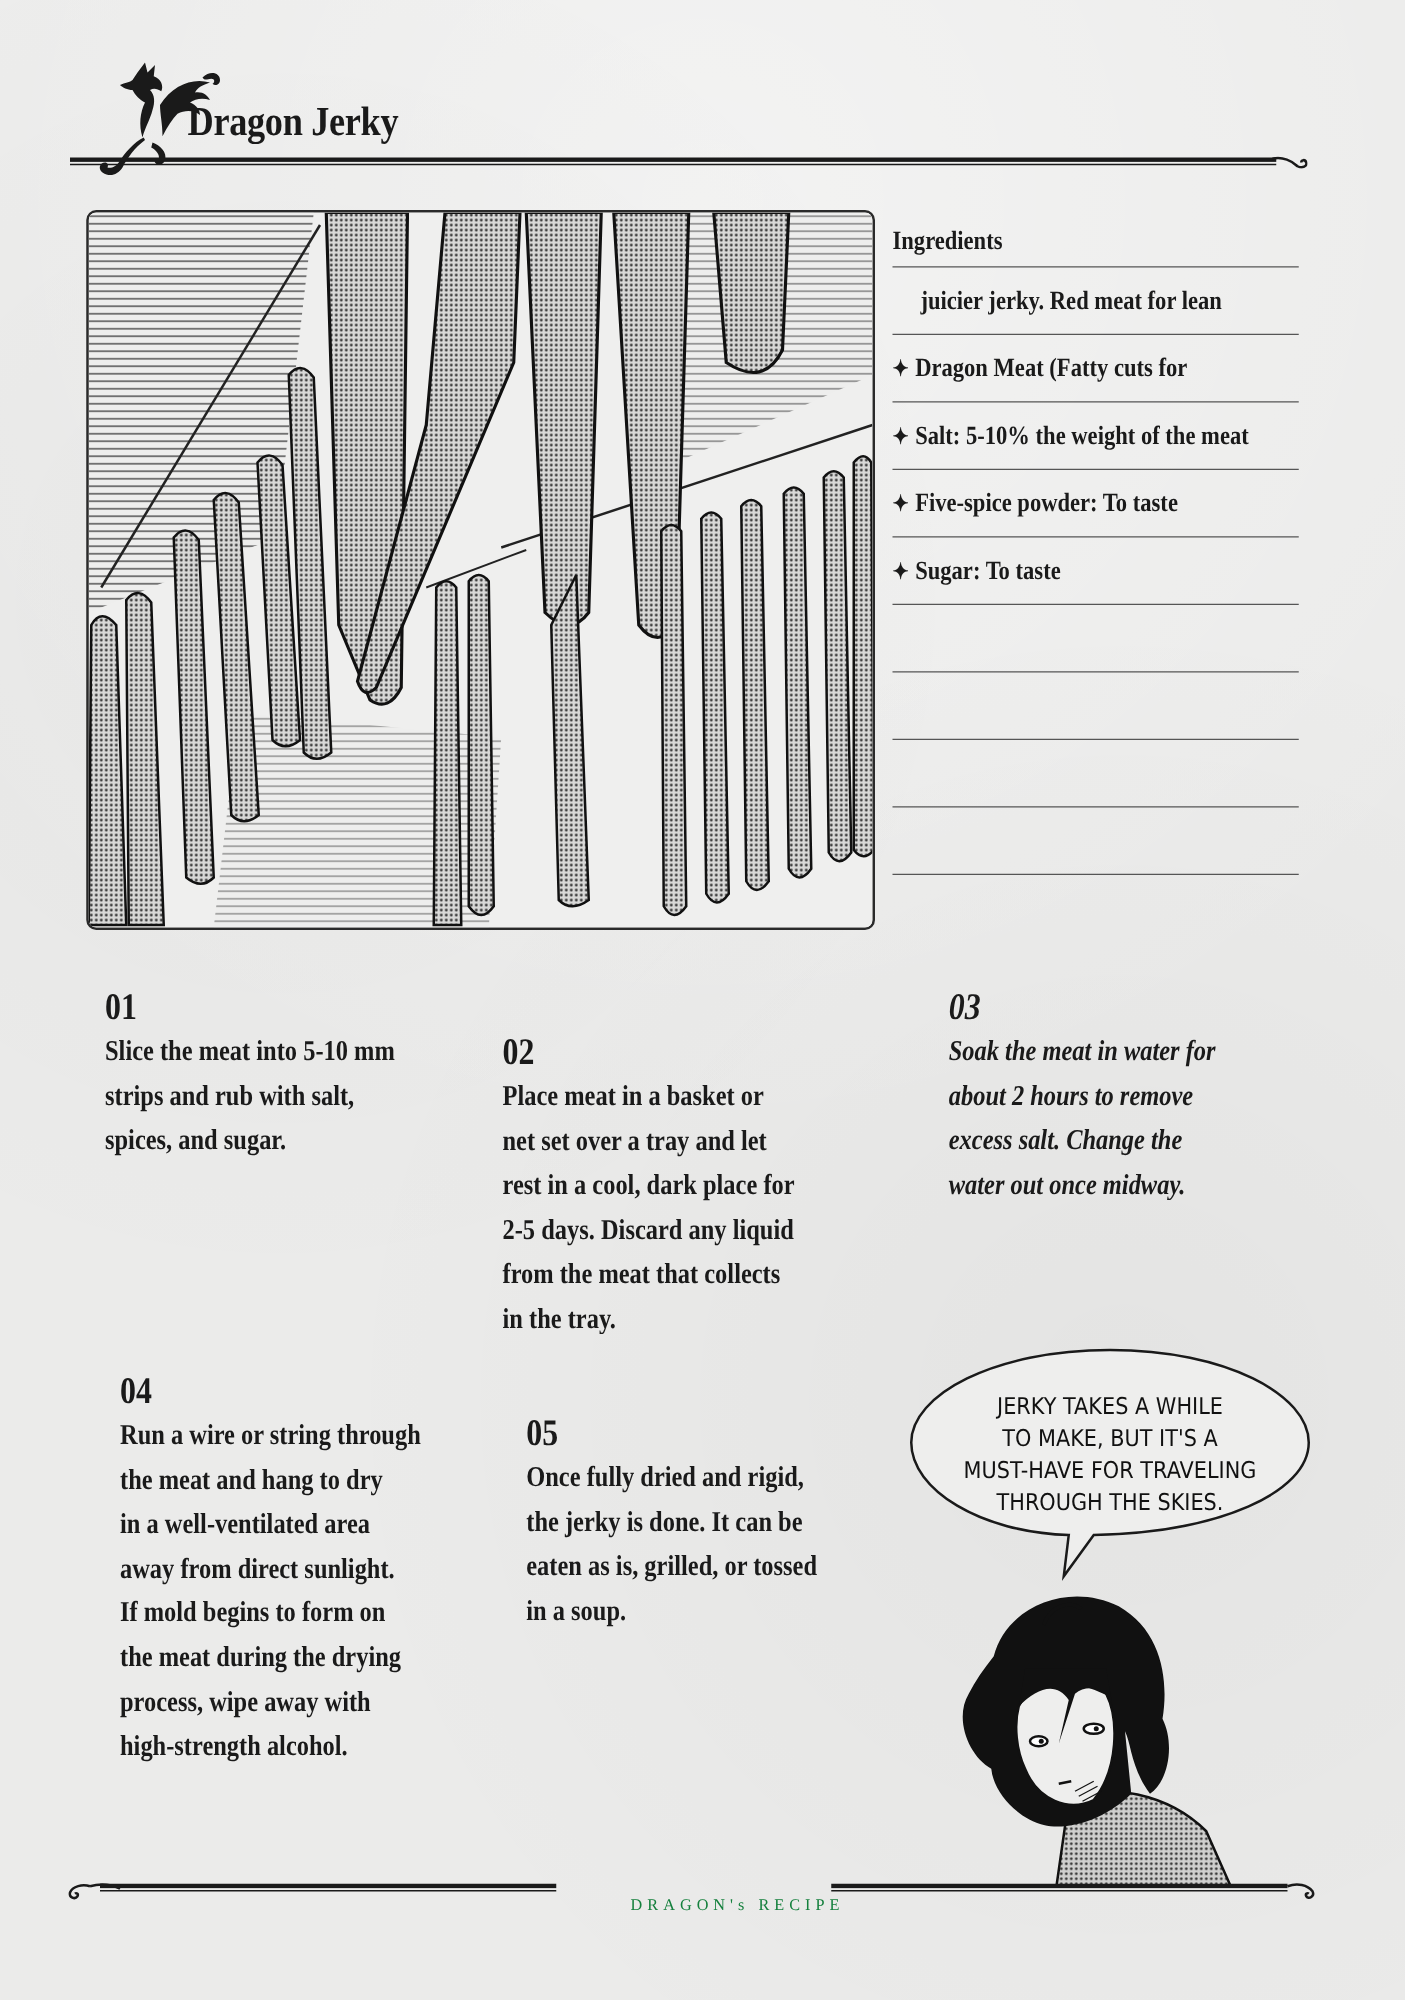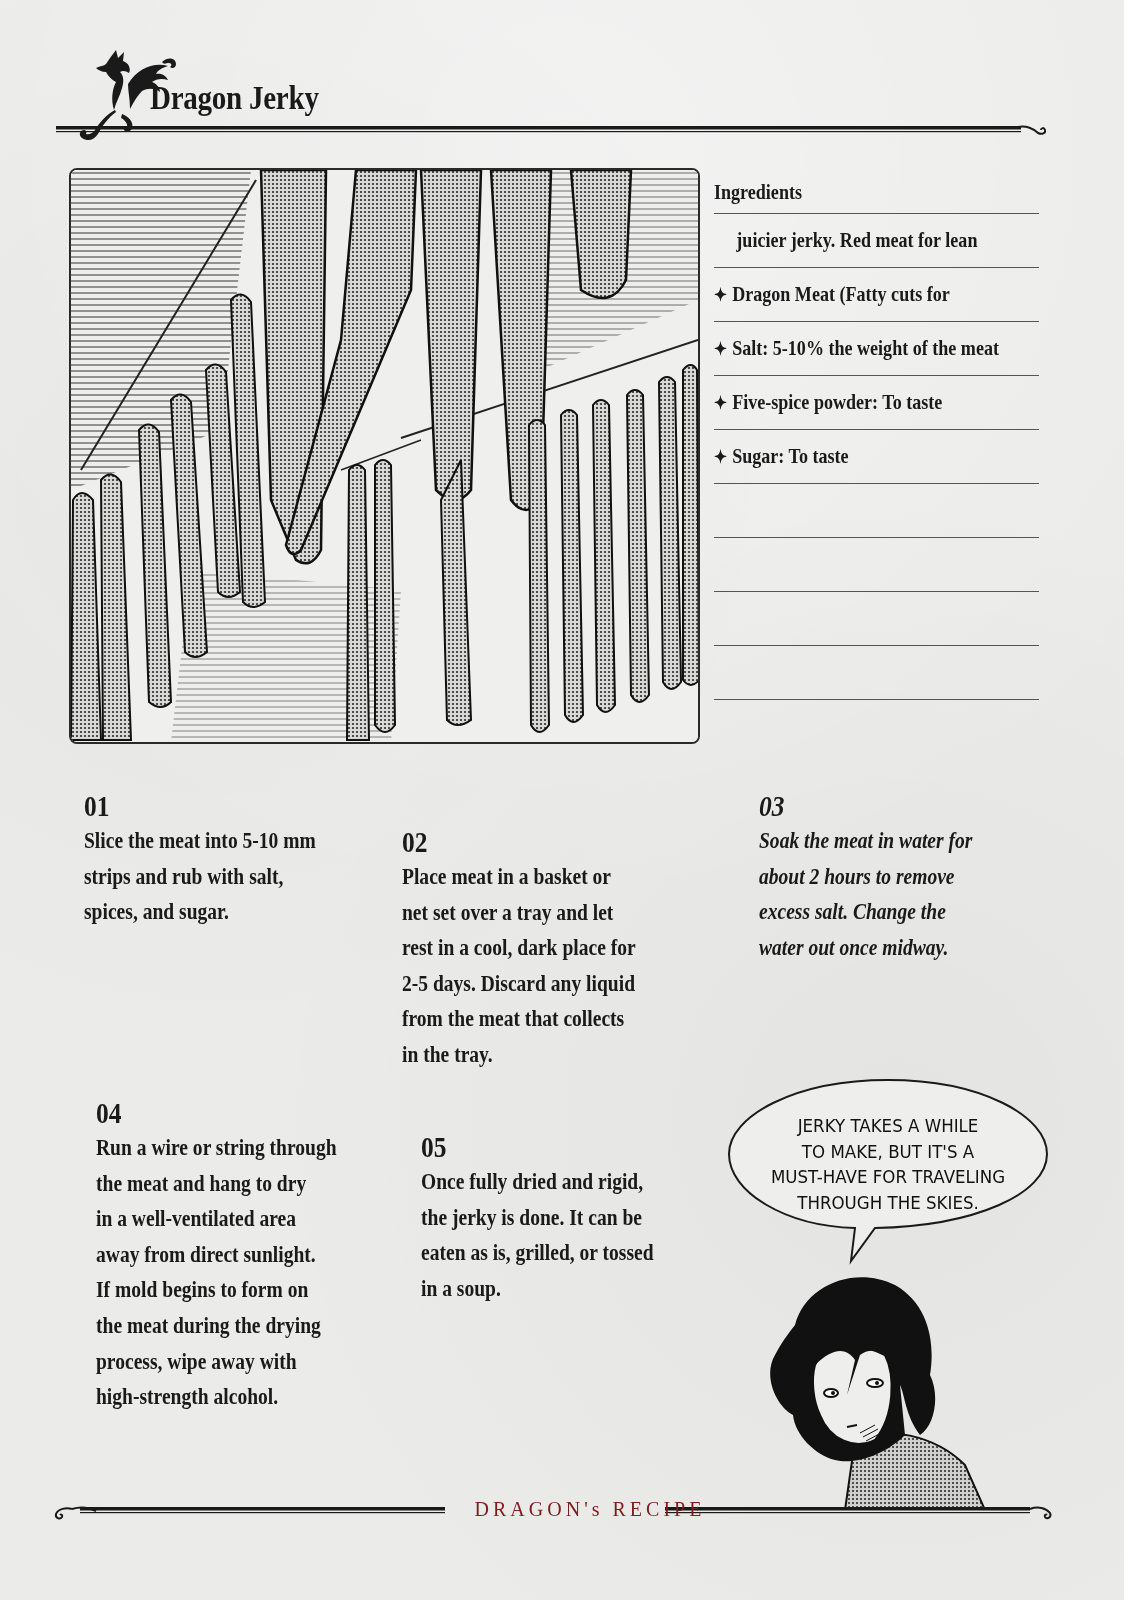--- a/index.html
+++ b/index.html
@@ -72,22 +72,22 @@
     white-space: pre-line; color: #111;
     transform: scaleX(0.9); transform-origin: center top;
   }
 
   
   .character { left: 735px; top: 1265px; width: 270px; height: 245px; }
 
   
   .footer { left: 50px; top: 1495px; width: 1010px; height: 30px; }
   .footer-label {
-    left: 400px; top: 3px; width: 280px; text-align: center;
-    font-size: 20px; letter-spacing: 4px; color: #7f1d1d;
+    left: 400px; top: 21px; width: 280px; text-align: center;
+    font-size: 13px; letter-spacing: 4px; color: #15803d;
   }
 </style>
 </head>
 <body>
 
 <div class="abs header">
   <svg class="abs dragon-ornament" viewBox="0 0 110 100">
     <g fill="#1a1a1a">
       <path d="M38 14 l6 -8 l2 8 l6 -6 l-1 9 c6 2 8 8 6 12 c-3 -2 -6 -3 -9 -1 c4 4 4 10 2 16 c-2 8 -6 14 -8 22 c-3 -10 -2 -20 2 -28 c-4 -2 -8 -6 -10 -10 c-4 0 -8 -2 -10 -4 c4 -2 8 -2 10 -4 z"></path>
       <path d="M56 40 c10 -16 26 -22 40 -18 c-6 2 -10 4 -12 8 c6 -1 10 2 12 6 c-6 -2 -12 -1 -16 2 c5 2 8 6 8 10 c-5 -4 -12 -4 -18 -1 c-4 4 -8 10 -12 18 c0 -10 -2 -18 -2 -25 z"></path>

